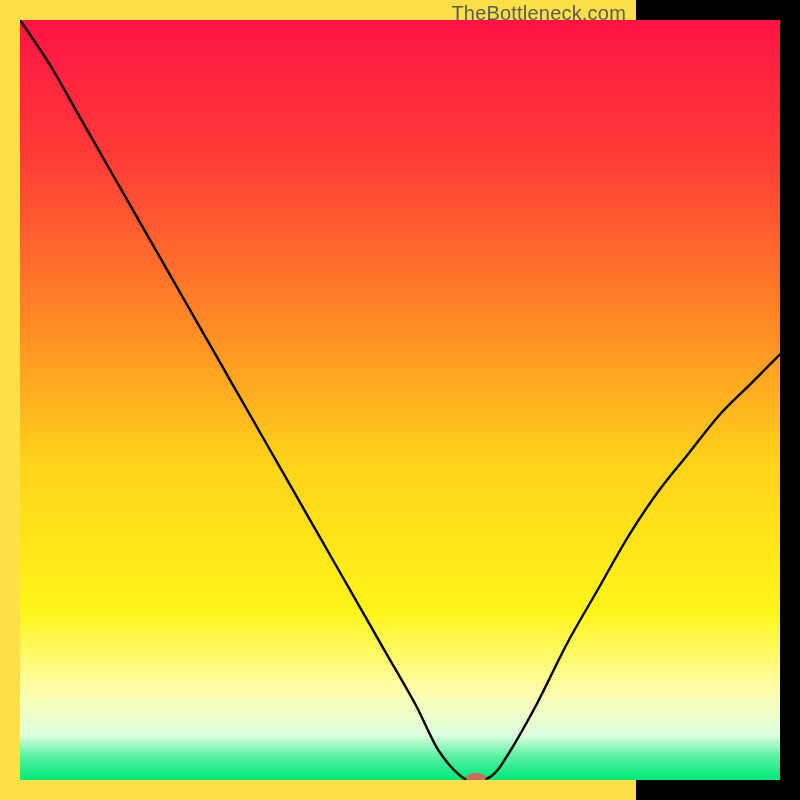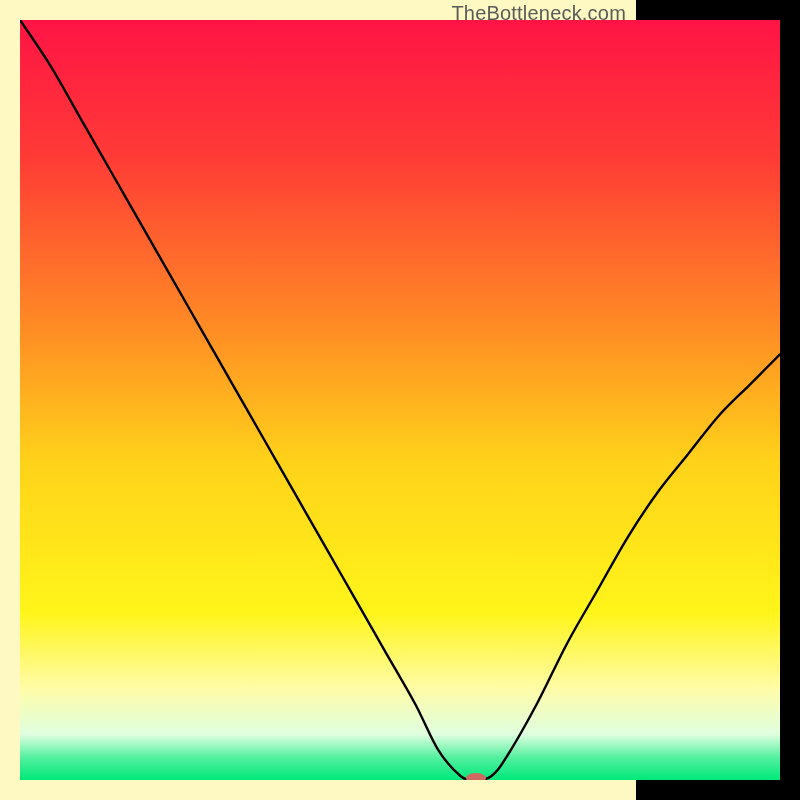--- a/index.html
+++ b/index.html
@@ -7,21 +7,21 @@
     padding: 0;
     width: 800px;
     height: 800px;
     background: #000;
     overflow: hidden;
   }
   .frame {
     position: relative;
     width: 636px;
     height: 800px;
-    background: #fef9c3;
+    background: #fde047;
   }
   .plot-area {
     position: absolute;
     left: 20px;
     top: 20px;
     width: 760px;
     height: 760px;
   }
   .watermark {
     position: absolute;

